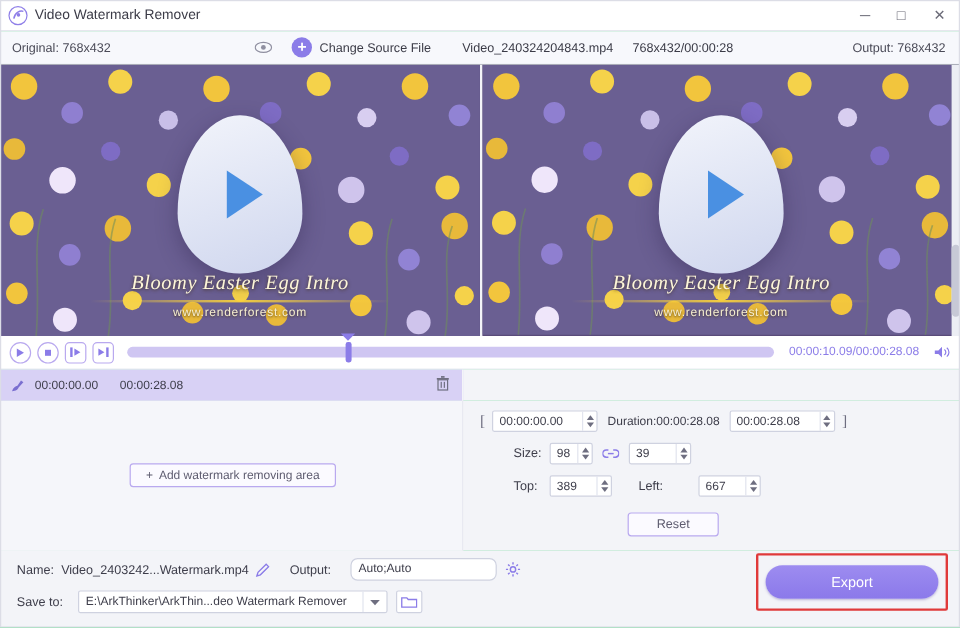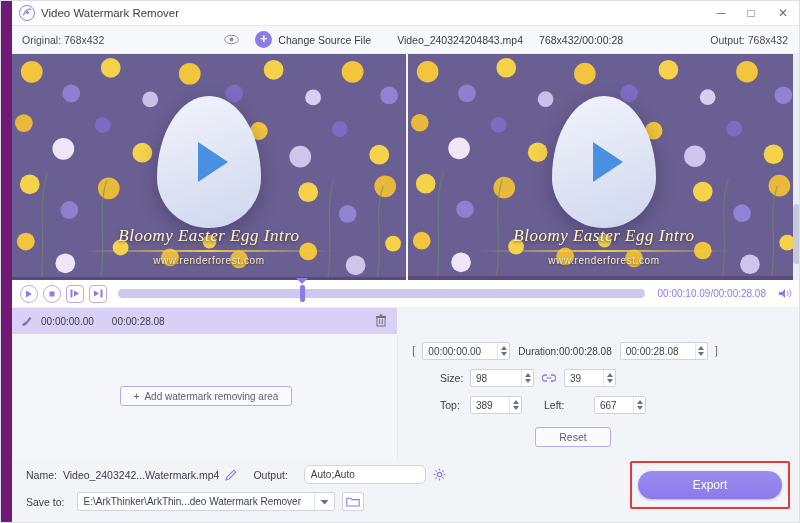--- a/index.html
+++ b/index.html
@@ -3,21 +3,21 @@
 <meta charset="utf-8">
 <style>
   * { box-sizing: border-box; }
   html, body { margin:0; padding:0; }
   body {
     width:800px; height:523px; overflow:hidden;
     font-family:"Liberation Sans", sans-serif;
     font-size:11px; color:#333;
     background:#f2f3f7;
   }
-  .app { width:800px; height:523px; position:relative; background:#701a75; display:flex; flex-direction:column;padding-left:12px; }
+  .app { width:800px; height:523px; position:relative; background:#22c55e; display:flex; flex-direction:column; }
 
   
   .titlebar {
     height:26px; background:#ffffff; display:flex; align-items:center;
     border-bottom:1px solid #e6e7ee; position:relative;
   }
   .logo-mark {
     width:16px; height:16px; margin-left:7px; margin-right:6px;
     border-radius:50%; background:#ffffff; border:1.5px solid #8f7fe8;
     display:flex; align-items:center; justify-content:center; flex:none;
@@ -451,21 +451,21 @@
           <div class="arrows">
             <div class="arrow-up"></div>
             <div class="arrow-dn"></div>
           </div>
         </div>
         <span class="bracket" style="margin-left:6px;">]</span>
       </div>
 
       <div class="row">
         <span class="lbl" style="margin-left:28px;">Size:</span>
-        <div class="spin" style="width:64px;">
+        <div class="spin" style="width:36px;">
           <input value="98" style="">
           <div class="arrows">
             <div class="arrow-up"></div>
             <div class="arrow-dn"></div>
           </div>
         </div>
         <div class="link-icon">
           <svg width="14" height="10" viewBox="0 0 14 10">
             <path d="M5 2 H3.2 A3 3 0 0 0 3.2 8 H5" stroke="#8b7ce8" stroke-width="1.3" fill="none"></path>
             <path d="M9 2 H10.8 A3 3 0 0 1 10.8 8 H9" stroke="#8b7ce8" stroke-width="1.3" fill="none"></path>

